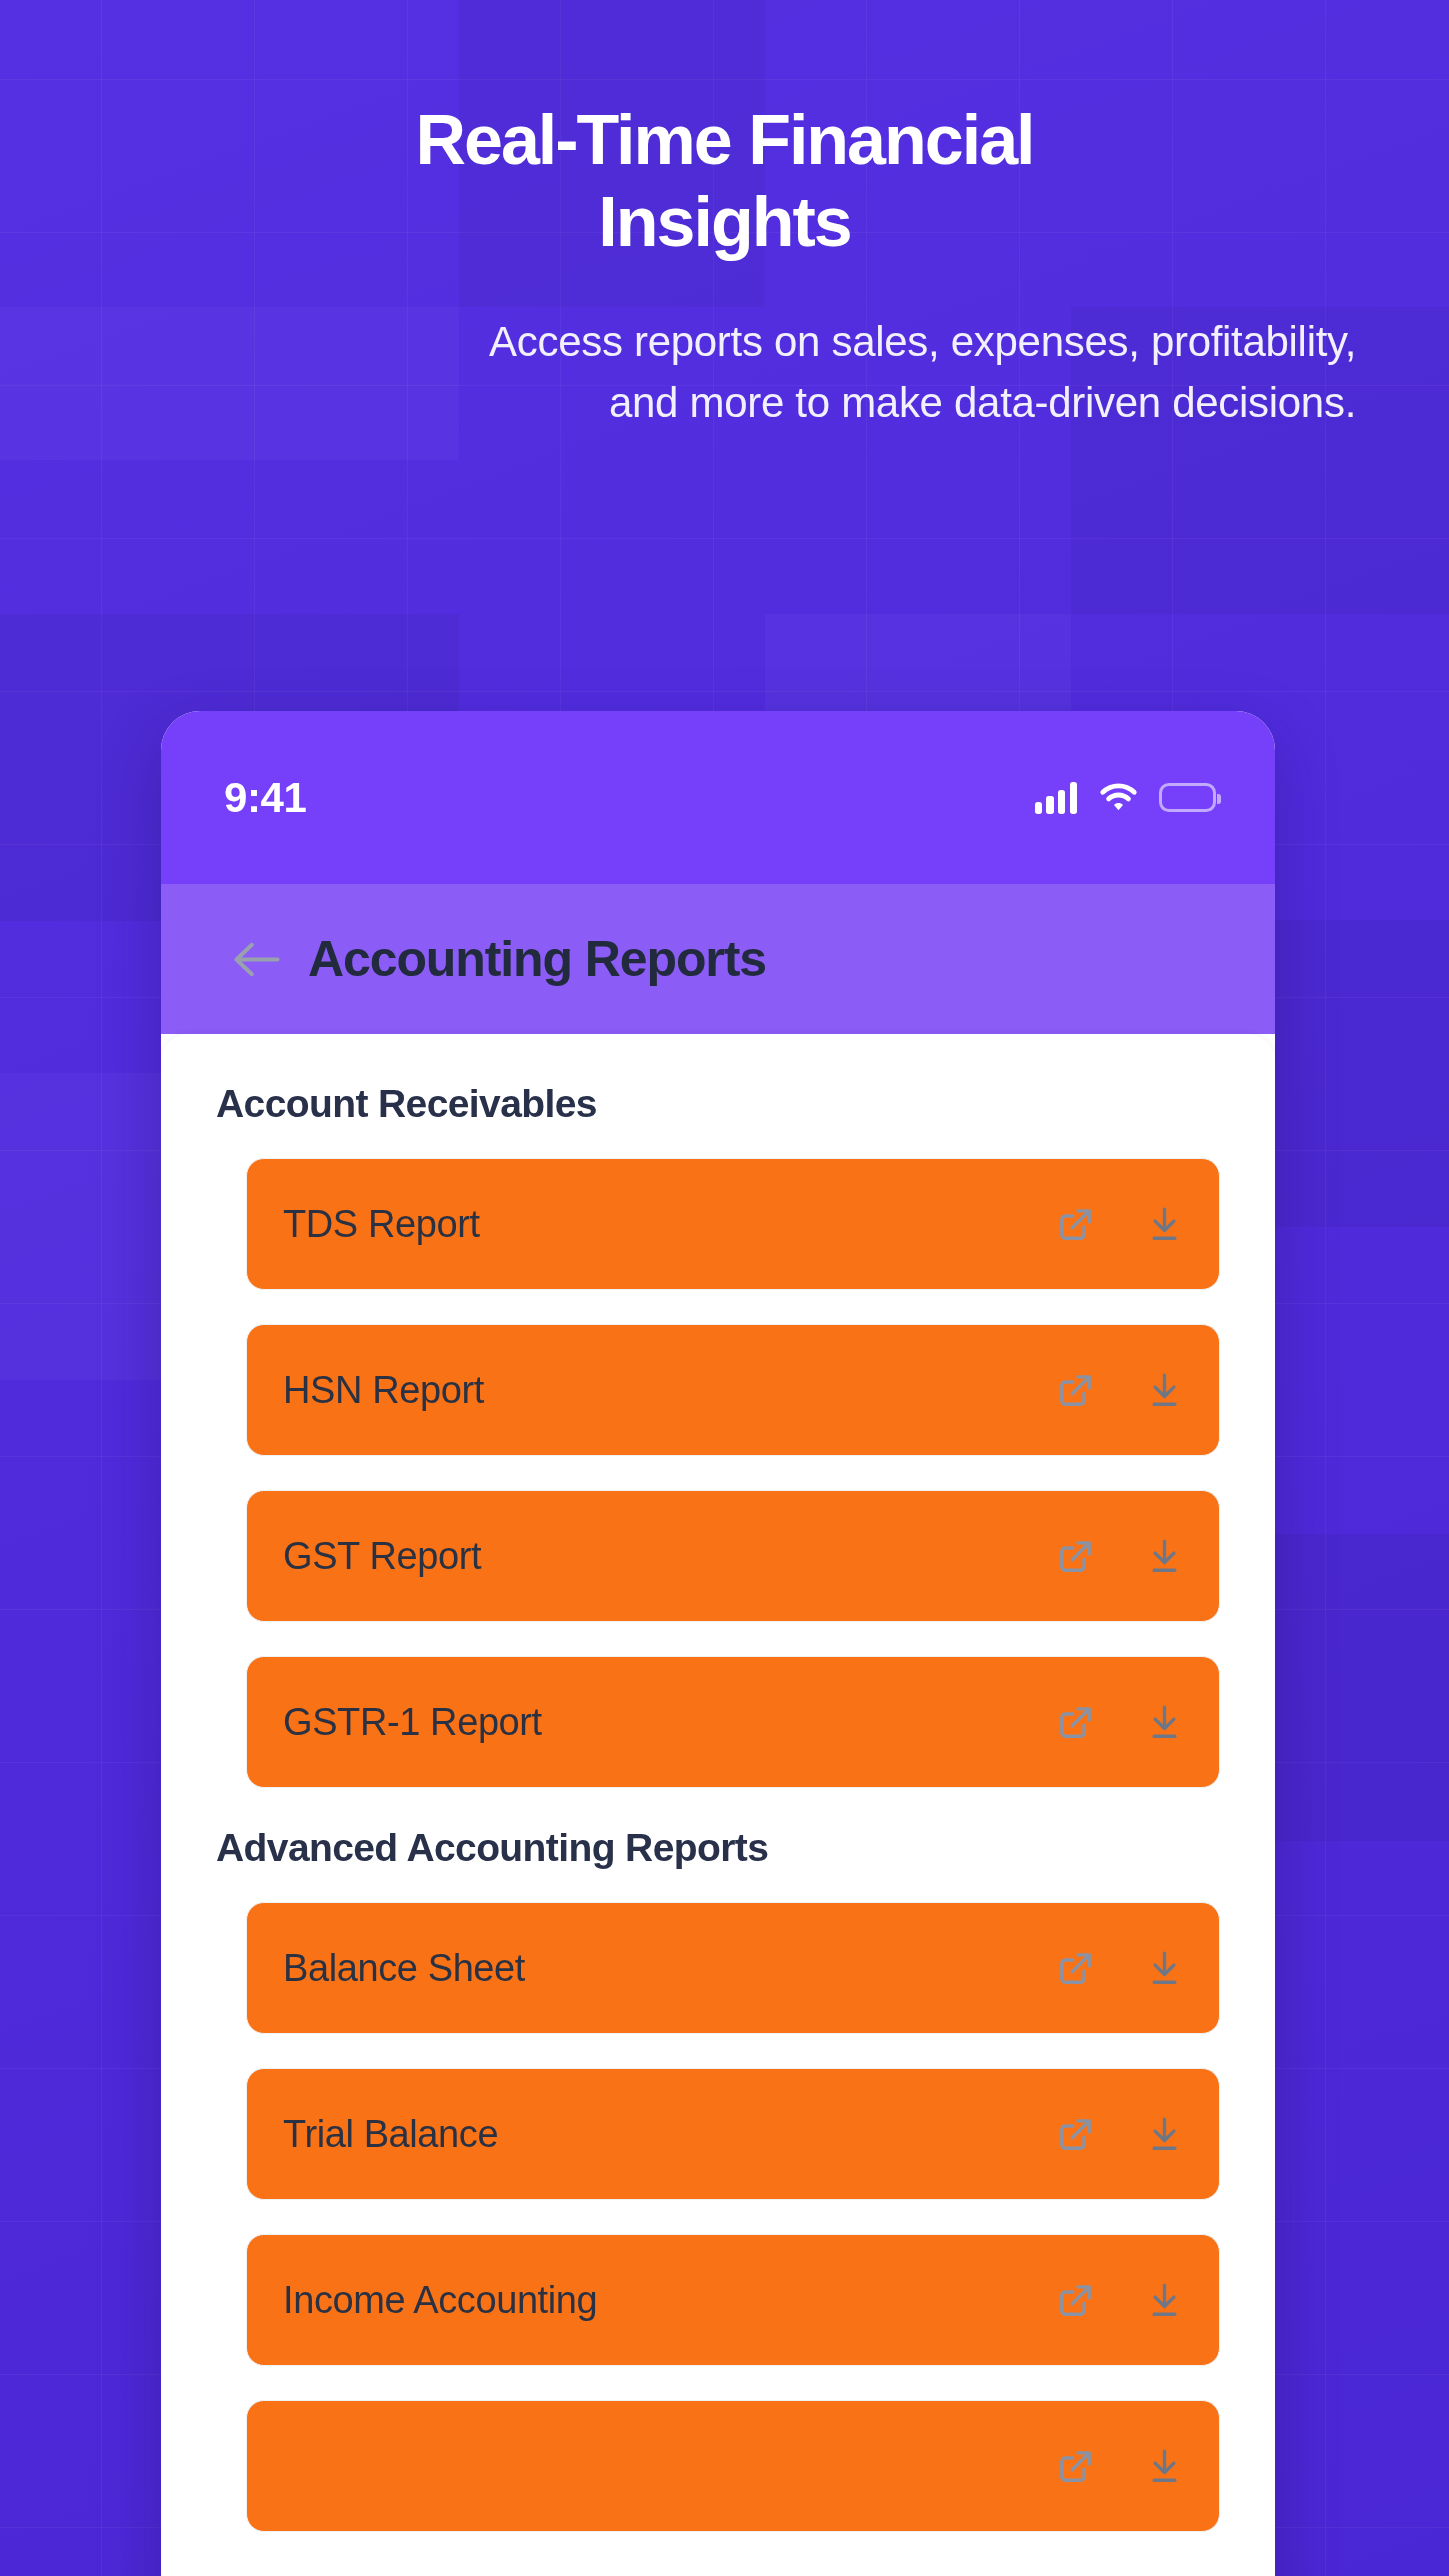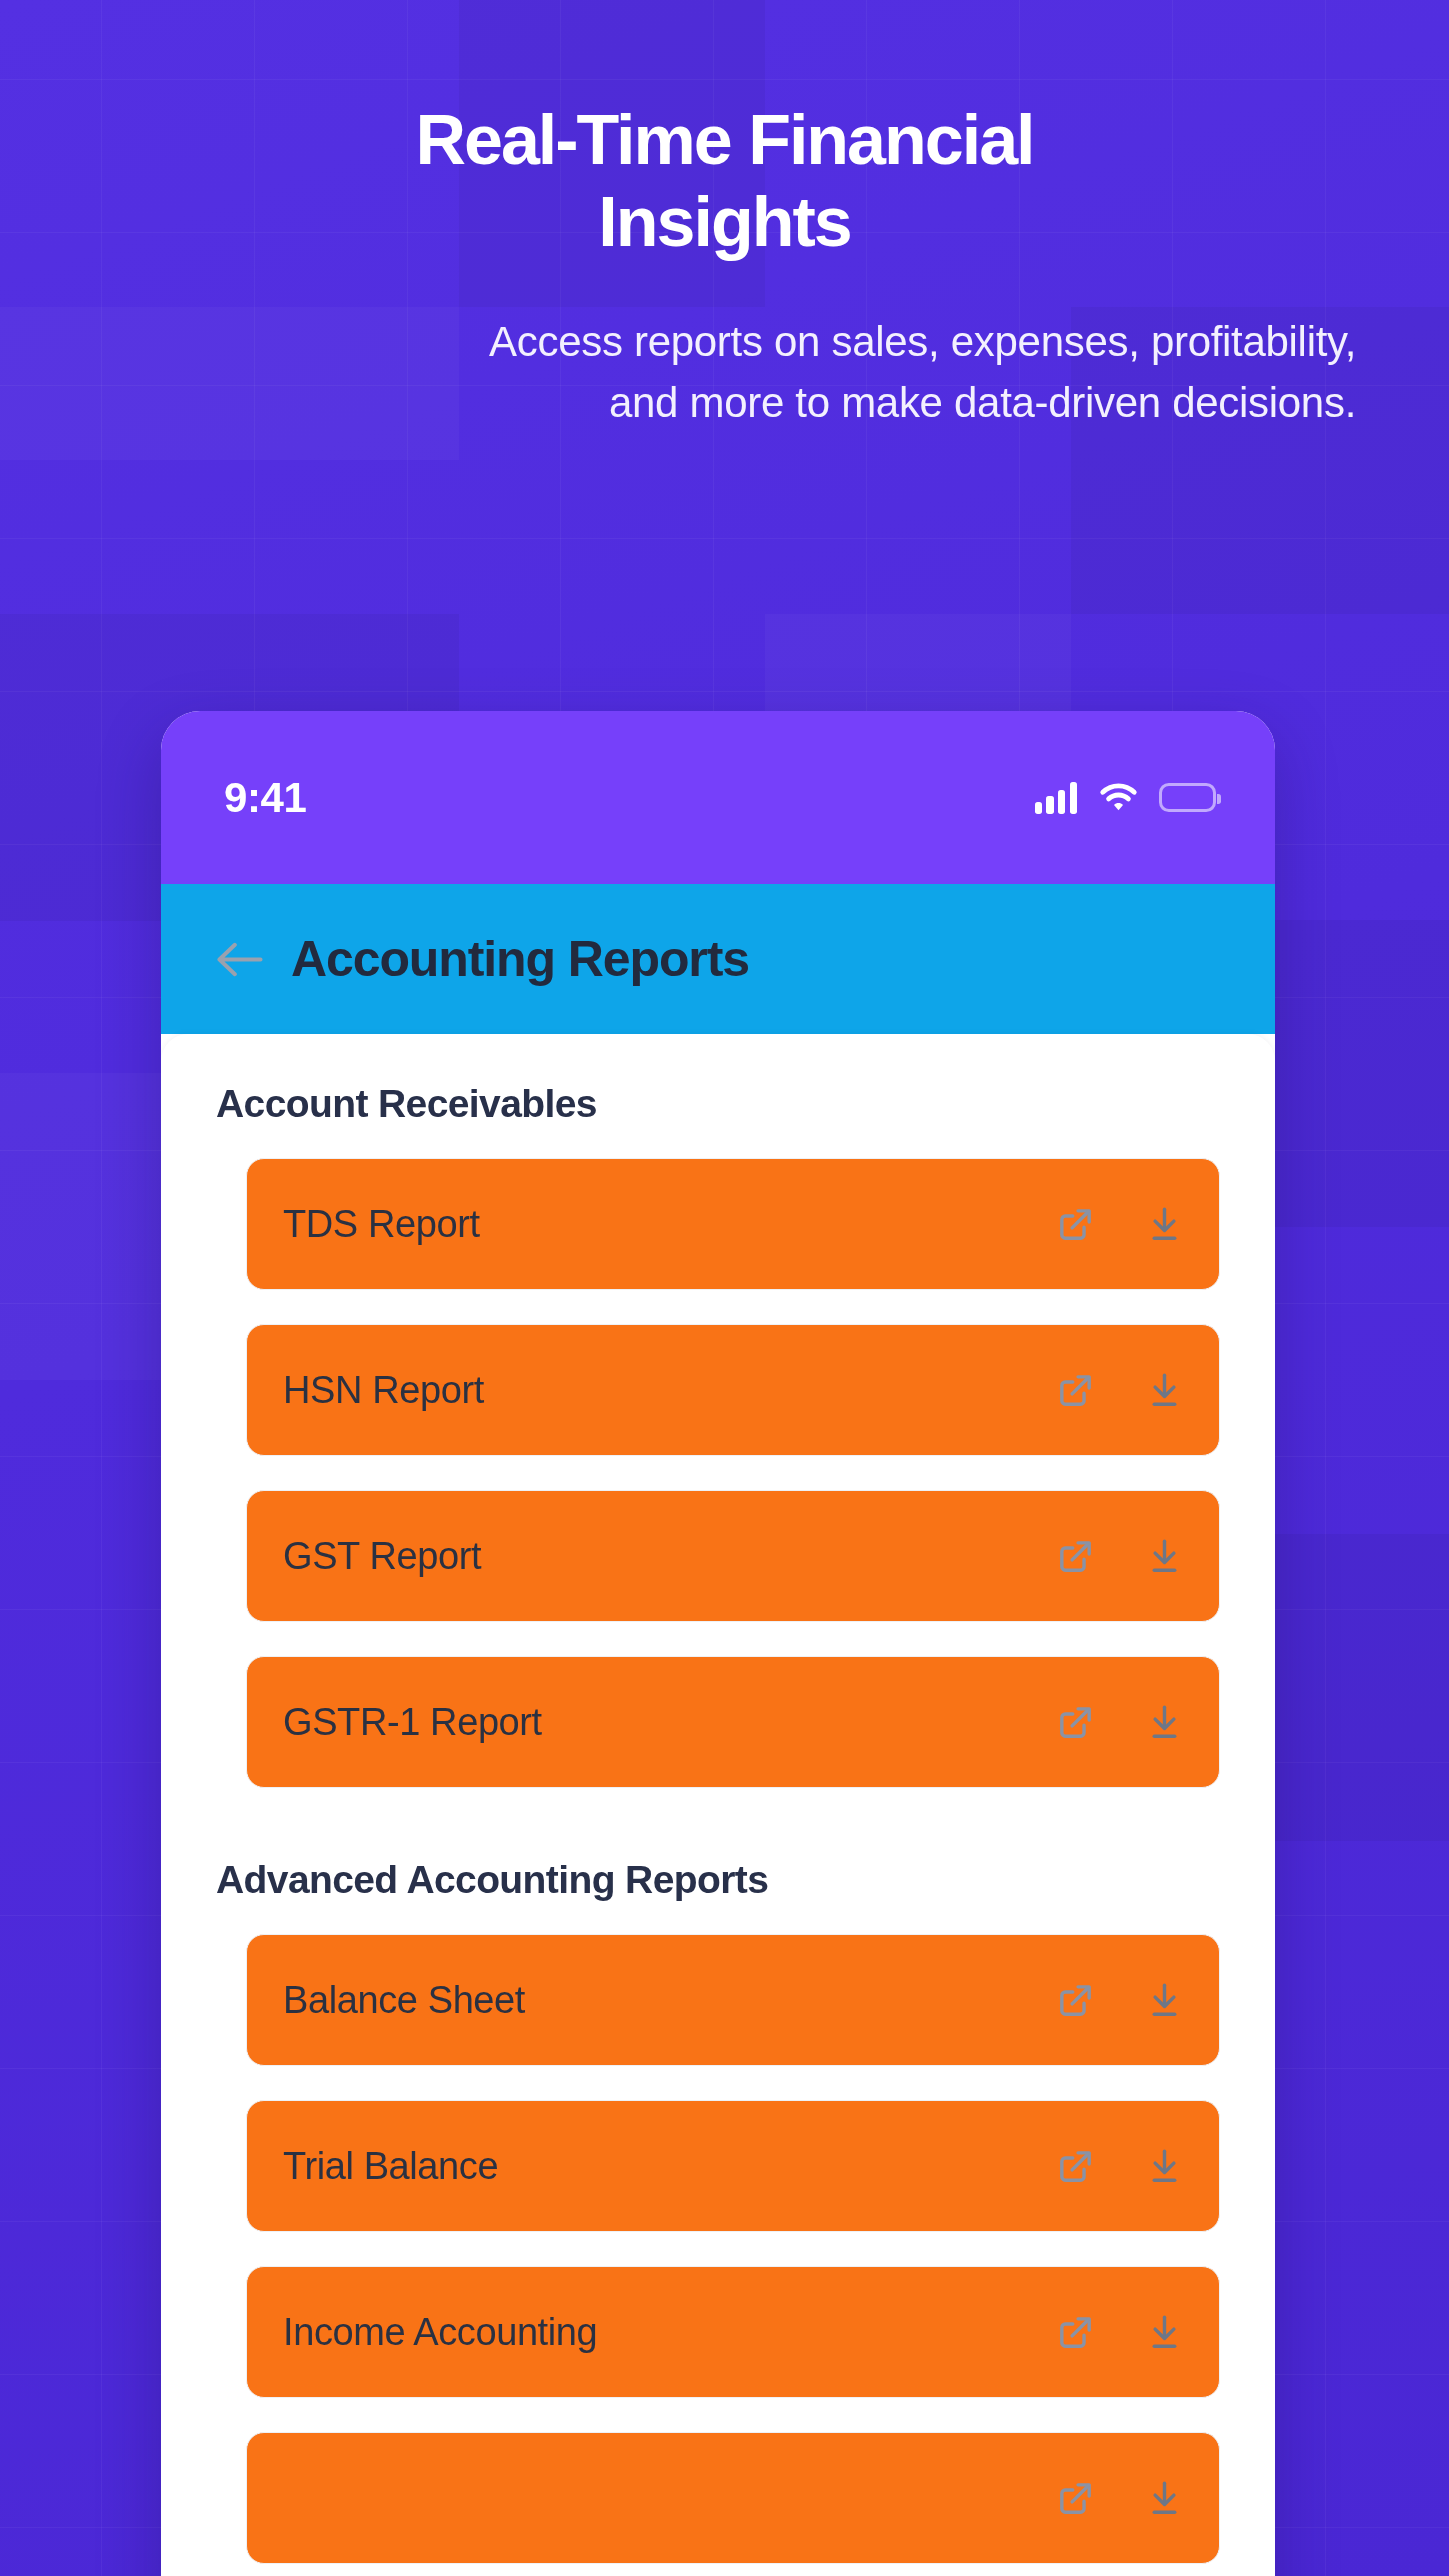--- a/index.html
+++ b/index.html
@@ -138,24 +138,24 @@
   }
   .battery-fill {
     width: 100%; height: 100%;
     background: #FFFFFF;
     border-radius: 4.5px;
   }
 
   
   .app-header {
     height: 150px;
-    background: #0ea5e9;
+    background: #8b5cf6;
     display: flex;
     align-items: center;
-    padding: 0 55px;
+    padding: 0 72px;
     gap: 27px;
   }
 
   .back-icon { width: 48px; height: 39px; flex: none; display: block; }
 
   .page-title {
     color: #222A3E;
     font-size: 50px;
     font-weight: 700;
     letter-spacing: -1.1px;
@@ -169,21 +169,21 @@
     padding: 0 55px;
     height: 1621px;
     overflow: hidden;
   }
 
   .section-heading {
     color: #28304A;
     font-size: 39px;
     font-weight: 700;
     letter-spacing: -0.6px;
-    margin-top: 70px;
+    margin-top: 38px;
     margin-bottom: 32px;
   }
   .section:first-child .section-heading { margin-top: 48px; }
 
   .report-card {
     background: #f97316;
     border: 1.4px solid #EEF1F6;
     border-radius: 18px;
     height: 132px;
     display: flex;

